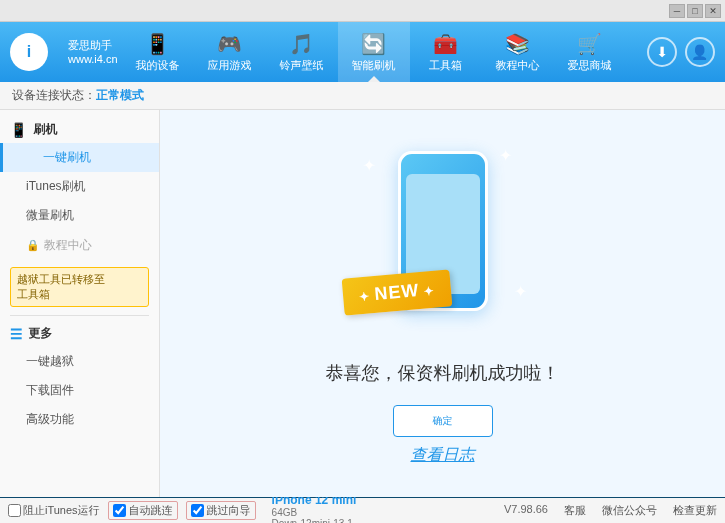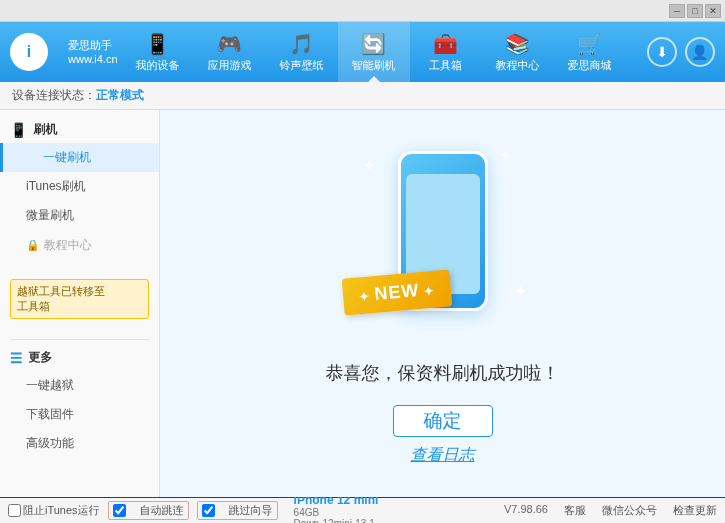--- a/index.html
+++ b/index.html
@@ -194,21 +194,21 @@
       align-items: center;
     }
     .sidebar-grayed .lock-icon {
       margin-right: 4px;
       font-size: 11px;
     }
     .sidebar-notice {
       background: #fff3cd;
       border: 1px solid #ffc107;
       border-radius: 3px;
-      margin: 20px 10px;
+      margin: 8px 10px;
       padding: 4px 6px;
       font-size: 11px;
       color: #856404;
     }
     .sidebar-divider {
       height: 1px;
       background: #e0e0e0;
       margin: 4px 10px;
     }
 
@@ -308,21 +308,21 @@
       font-weight: normal;
     }
     .confirm-btn {
       width: 100px;
       height: 32px;
       background: #fff;
       border: 1px solid #2196e8;
       color: #2196e8;
       border-radius: 4px;
       cursor: pointer;
-      font-size: 19px;
+      font-size: 10px;
       display: flex;
       align-items: center;
       justify-content: center;
       margin-bottom: 8px;
     }
     .view-log-link {
       font-size: 16px;
       color: #2196e8;
       cursor: pointer;
       text-decoration: underline;
@@ -355,21 +355,21 @@
       font-size: 12px;
       font-weight: bold;
       color: #2196e8;
     }
     .device-detail {
       font-size: 10px;
       color: #777;
     }
     .checkbox-label {
       display: flex;
-      gap: 14px;
+      gap: 3px;
       cursor: pointer;
       border: 1px solid #e0a0a0;
       padding: 1px 4px;
       border-radius: 2px;
     }
     .checkbox-label input {
       cursor: pointer;
     }
     .bottom-right {
       display: flex;

